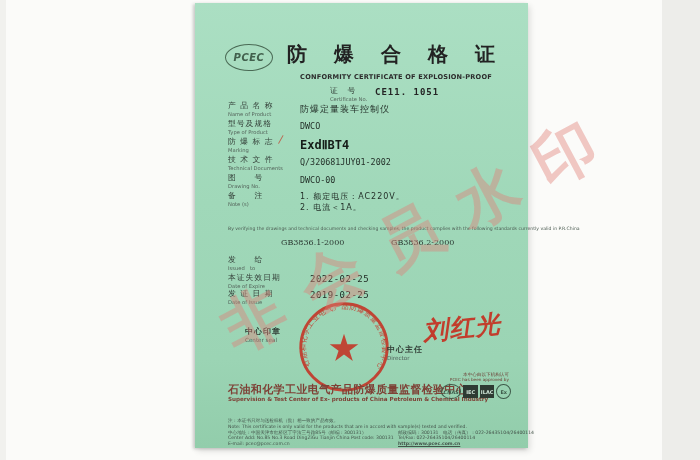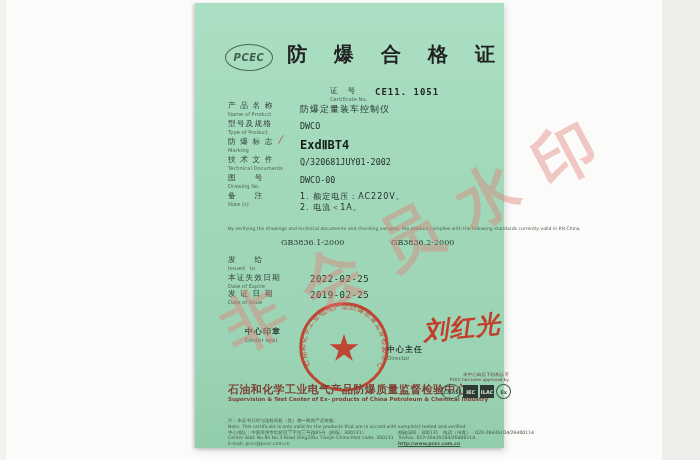--- a/index.html
+++ b/index.html
@@ -9,29 +9,30 @@
     font-family:"DejaVu Sans","Liberation Sans",sans-serif;
     -webkit-font-smoothing:antialiased;
   }
   .edge-band-right{position:absolute;right:0;top:0;width:38px;height:460px;background:#ededea;}
   .edge-band-left{position:absolute;left:0;top:0;width:6px;height:460px;background:#f1f1ee;}
   
   .paper{
     position:absolute;left:195px;top:3px;width:309px;height:445px;
     background:linear-gradient(180deg,#abdfc3 0%,#a0d8b9 45%,#9bd4b4 80%,#92cdab 100%);
     box-shadow:-2px 1px 3px rgba(0,0,0,.18), 2px 3px 6px rgba(0,0,0,.12);
+    padding-left:24px;
   }
   .paper > *{position:absolute;}
   
   .logo-oval{
     left:30px;top:41px;width:46px;height:25px;border:1.6px solid #4a6a55;border-radius:50%;
     display:flex;align-items:center;justify-content:center;color:#42604d;
     font-style:italic;font-weight:bold;font-size:10px;letter-spacing:.5px;
   }
-  .title{left:92px;top:38px;width:218px;text-align:right;font-size:20px;font-weight:bold;
+  .title{left:92px;top:38px;width:218px;text-align:center;font-size:20px;font-weight:bold;
     color:#222;letter-spacing:10px;white-space:nowrap;}
   .subtitle{left:92px;top:70px;width:218px;text-align:center;font-size:6.6px;font-weight:bold;
     color:#2c2c2c;letter-spacing:.2px;white-space:nowrap;}
   .certno-label{left:135px;top:82px;width:46px;}
   .certno-val{left:180px;top:84px;font-family:"DejaVu Sans Mono",monospace;font-size:9px;
     font-weight:bold;color:#242424;letter-spacing:1px;text-align:right;}
   
   .flabel .cn{font-size:7.8px;color:#35413a;letter-spacing:1px;white-space:nowrap;}
   .flabel .en{font-size:5.2px;color:#54645b;margin-top:0px;white-space:nowrap;}
   .row-label{left:33px;width:70px;}
@@ -86,20 +87,21 @@
 
 <div class="edge-band-left"></div>
 <div class="edge-band-right"></div>
 
 <div class="paper">
 
   <div class="logo-oval">
     <span>PCEC</span>
   </div>
   <div class="title">防 爆 合 格 证</div>
+  <div class="subtitle">CONFORMITY CERTIFICATE OF EXPLOSION-PROOF</div>
 
   <div class="flabel certno-label">
     <div class="cn">证　号</div>
     <div class="en">Certificate No.</div>
   </div>
   <div class="certno-val">CE11. 1051</div>
 
   <div class="flabel row-label" style="top:97px">
     <div class="cn">产 品 名 称</div>
     <div class="en">Name of Product</div>

